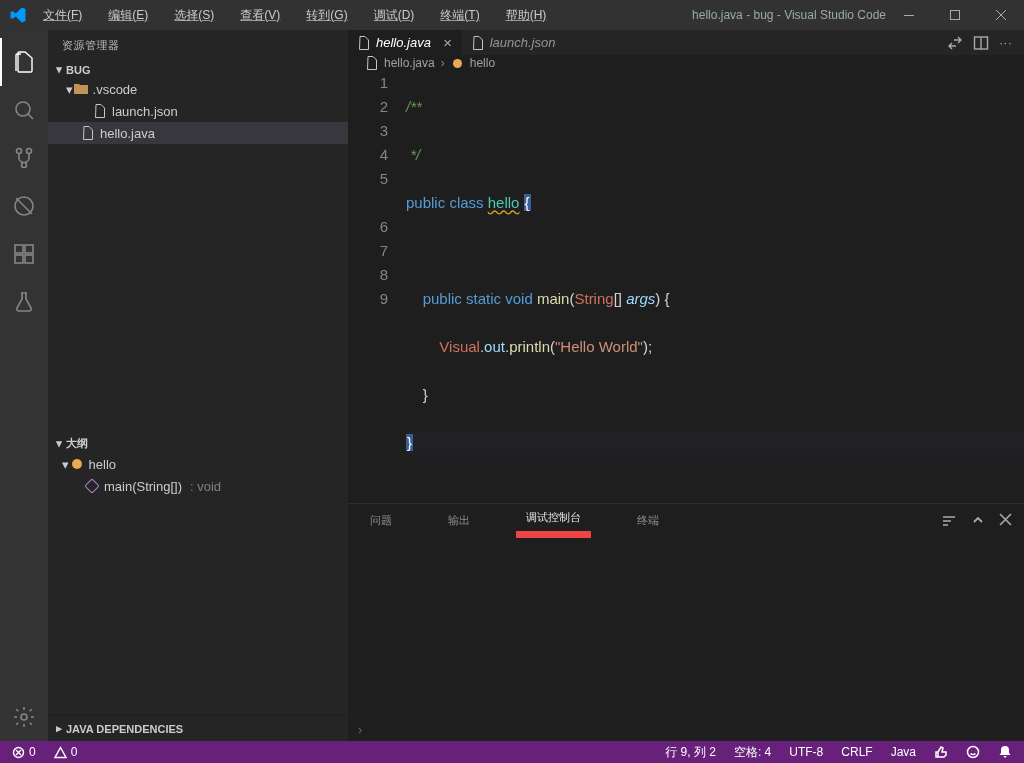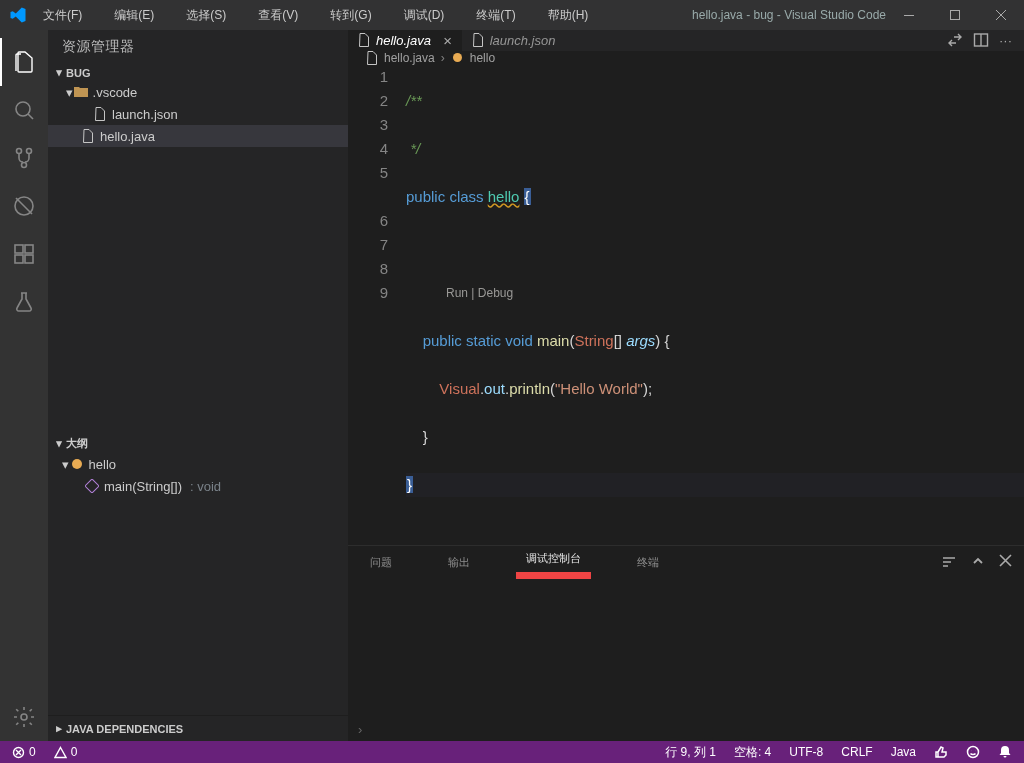--- a/index.html
+++ b/index.html
@@ -1,39 +1,39 @@
 <!DOCTYPE html>
 <html><head>
 <meta charset="utf-8">
 <style>
 * { margin:0; padding:0; box-sizing:border-box; font-family:"Segoe UI",-apple-system,sans-serif; }
 body { background:#1e1e1e; color:#cccccc; width:1024px; height:763px; overflow:hidden; display:flex; flex-direction:column; font-size:13px; }
 
 
 .title-bar { height:30px; background:#323233; display:flex; align-items:center; color:#999; font-size:12px; }
 .vscode-icon { width:35px; display:flex; justify-content:center; align-items:center; }
-.menu-bar { display:flex; gap:16px; }
+.menu-bar { display:flex; gap:10px;text-decoration:underline; }
 .menu-item { padding:4px 8px; cursor:pointer; color:#ccc; }
 .title-center { flex:1; text-align:right; color:#9aa; }
 .win-controls { display:flex; }
 .win-btn { width:46px; height:30px; display:flex; align-items:center; justify-content:center; color:#888; cursor:pointer; }
 
 
 .main { display:flex; flex:1; overflow:hidden; }
 
 
 .activity-bar { width:48px; background:#333333; display:flex; flex-direction:column; align-items:center; padding-top:8px; }
 .activity-icon { width:48px; height:48px; display:flex; align-items:center; justify-content:center; color:#858585; cursor:pointer; position:relative; }
 .activity-icon.active { color:#fff; }
 .activity-icon.active::before { content:""; position:absolute; left:0; top:0; bottom:0; width:2px; background:#fff; }
 .activity-spacer { flex:1; }
 
 
 .sidebar { width:300px; background:#252526; display:flex; flex-direction:column; color:#ccc; }
-.sidebar-title { padding:8px 14px; font-size:14px; color:#bbb; letter-spacing:.5px; }
+.sidebar-title { padding:8px 14px; font-size:11px; color:#bbb; letter-spacing:.5px; }
 .section-header { display:flex; align-items:center; padding:2px 4px; font-size:11px; font-weight:700; color:#ccc; }
 .section-header .chev { width:14px; text-align:center; }
 .tree { font-size:13px; }
 .tree-row { display:flex; align-items:center; height:22px; padding-left:8px; cursor:pointer; }
 .tree-row.selected { background:#37373d; }
 .tree-icon { width:16px; margin-right:4px; display:inline-flex; align-items:center; justify-content:center; }
 .outline { flex:0 0 auto; }
 .outline-body { height:262px; overflow:auto; }
 .outline-row { display:flex; align-items:center; height:22px; cursor:pointer; }
 .outline-row .ret { color:#7a8289; margin-left:8px; }
@@ -311,21 +311,20 @@
           <div>6</div>
           <div>7</div>
           <div>8</div>
           <div>9</div>
       </div>
       <div class="code">
 <div class="code-line"><span class="tok-comment">/**</span></div>
 <div class="code-line"><span class="tok-comment"> */</span></div>
 <div class="code-line"><span class="tok-kw">public</span> <span class="tok-kw">class</span> <span class="tok-class tok-wave">hello</span> <span class="cursor-box">{</span></div>
 <div class="code-line"></div>
-<div class="codelens">Run | Debug</div>
 <div class="code-line">    <span class="tok-kw">public</span> <span class="tok-kw">static</span> <span class="tok-kw">void</span> <span class="tok-fn">main</span><span class="tok-punc">(</span><span class="tok-typeStr">String</span><span class="tok-punc">[]</span> <span class="tok-var" style="font-style:italic">args</span><span class="tok-punc">)</span> <span class="tok-punc">{</span></div>
 <div class="code-line">        <span class="tok-typeStr">Visual</span><span>.</span><span class="tok-var">out</span><span>.</span><span class="tok-fn">println</span><span>(</span><span class="tok-str">"Hello World"</span><span>)</span><span>;</span></div>
 <div class="code-line">    <span class="tok-punc">}</span></div>
 <div class="code-line hl-current"><span class="cursor-box">}</span></div>
       </div>
       <div class="minimap"></div>
     </div>
 
     <div class="panel">
       <div class="panel-tabs">
@@ -366,21 +365,21 @@
       </svg>
     <span>0</span>
   </div>
   <div class="grp">
     <svg width="13" height="13" fill="none" stroke="#fff" stroke-width="1.4">
         <path d="M6.5 1.5l5.5 10h-11z"></path>
       </svg>
     <span>0</span>
   </div>
   <div class="status-spacer"></div>
-  <div class="grp">行 9,  列 1</div>
+  <div class="grp">行 9,  列 2</div>
   <div class="grp">空格: 4</div>
   <div class="grp">UTF-8</div>
   <div class="grp">CRLF</div>
   <div class="grp">Java</div>
   <div class="grp">
       <svg width="14" height="14" fill="none" stroke="#fff" stroke-width="1.5">
         <path d="M4 7v5H2V7zM4 7l3-5 2 1-1 4h4v3l-2 2H4"></path>
       </svg>
     </div>
   <div class="grp">

